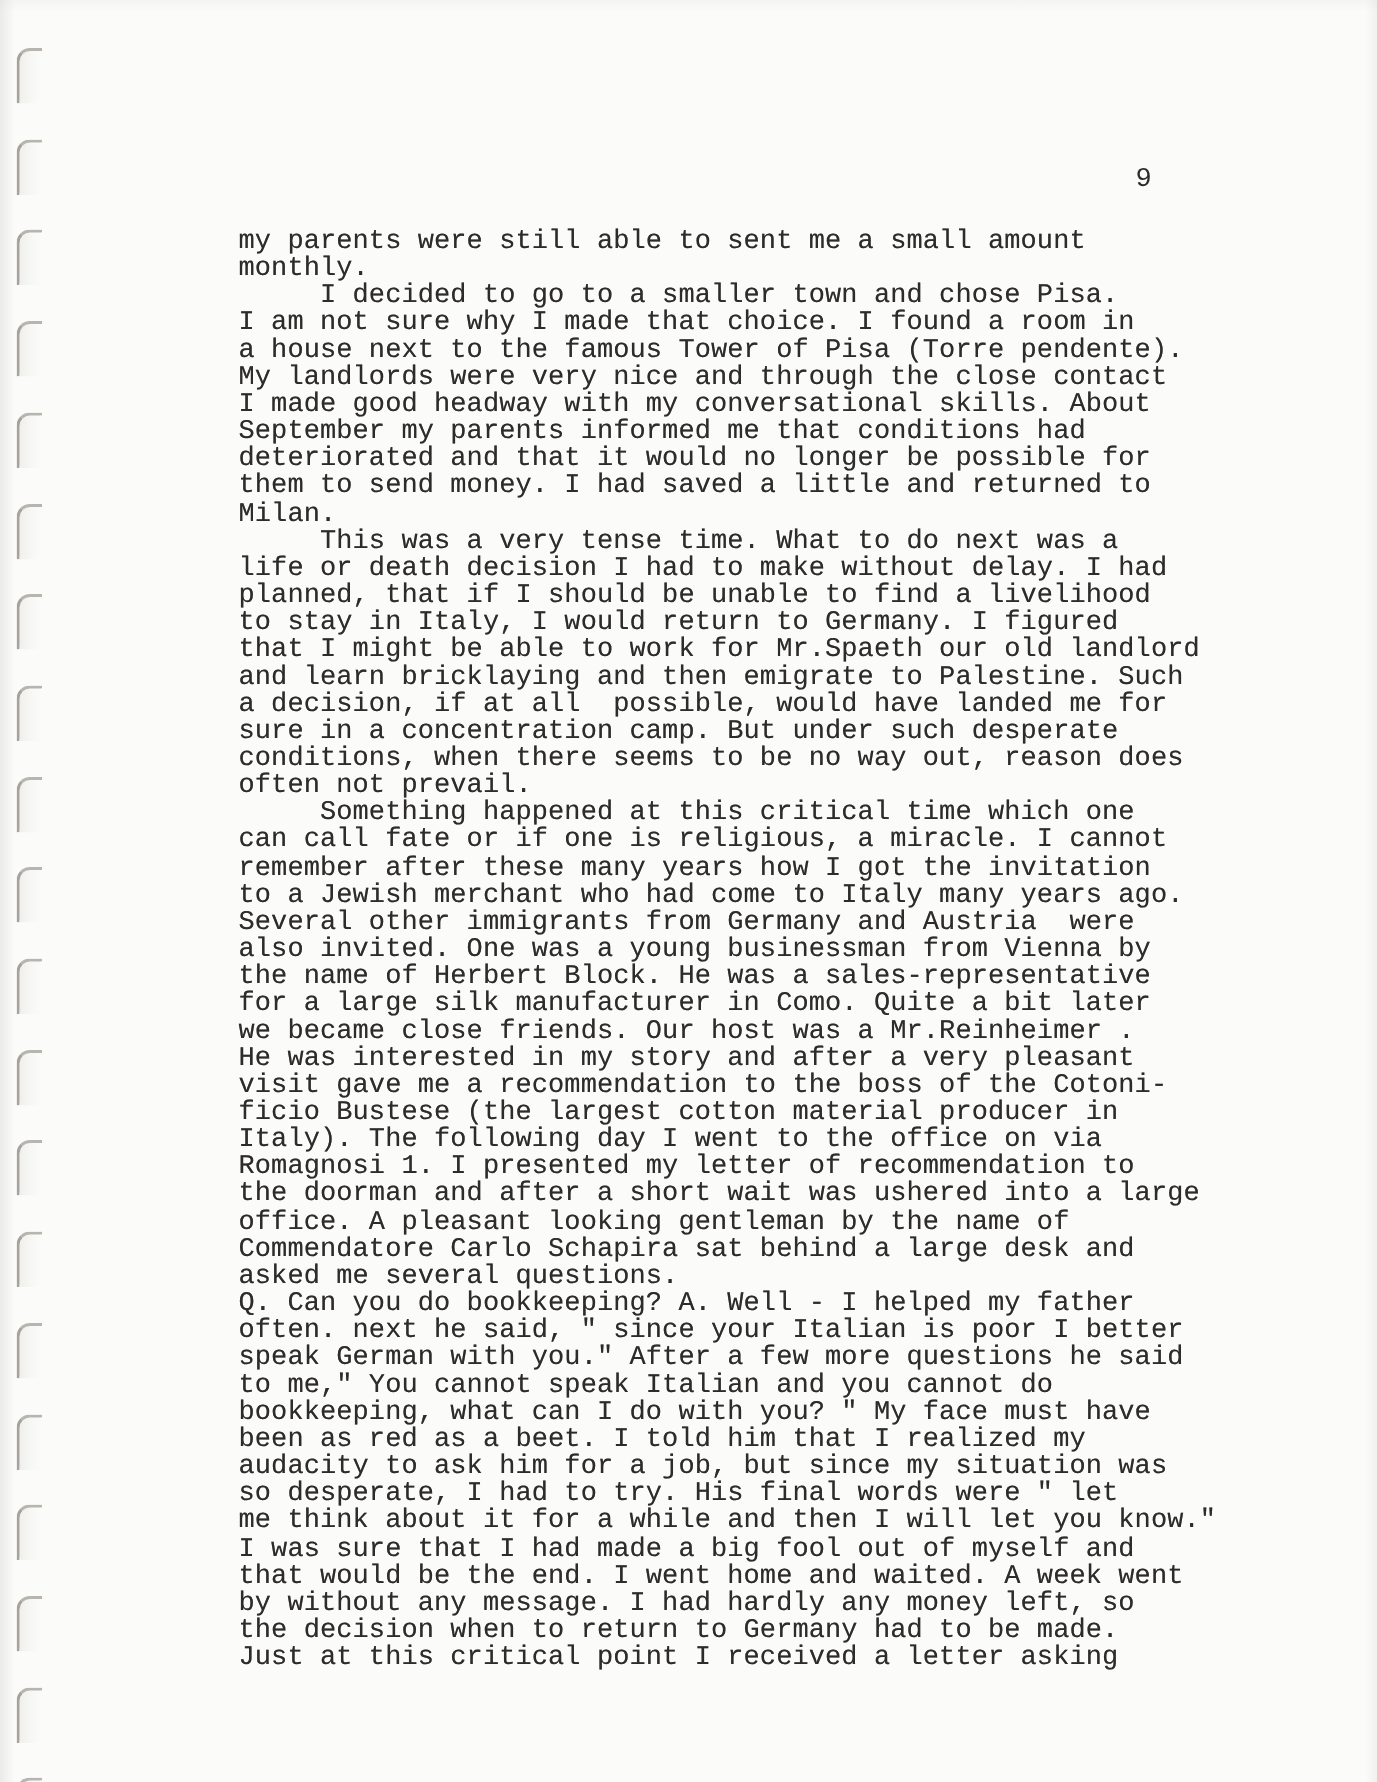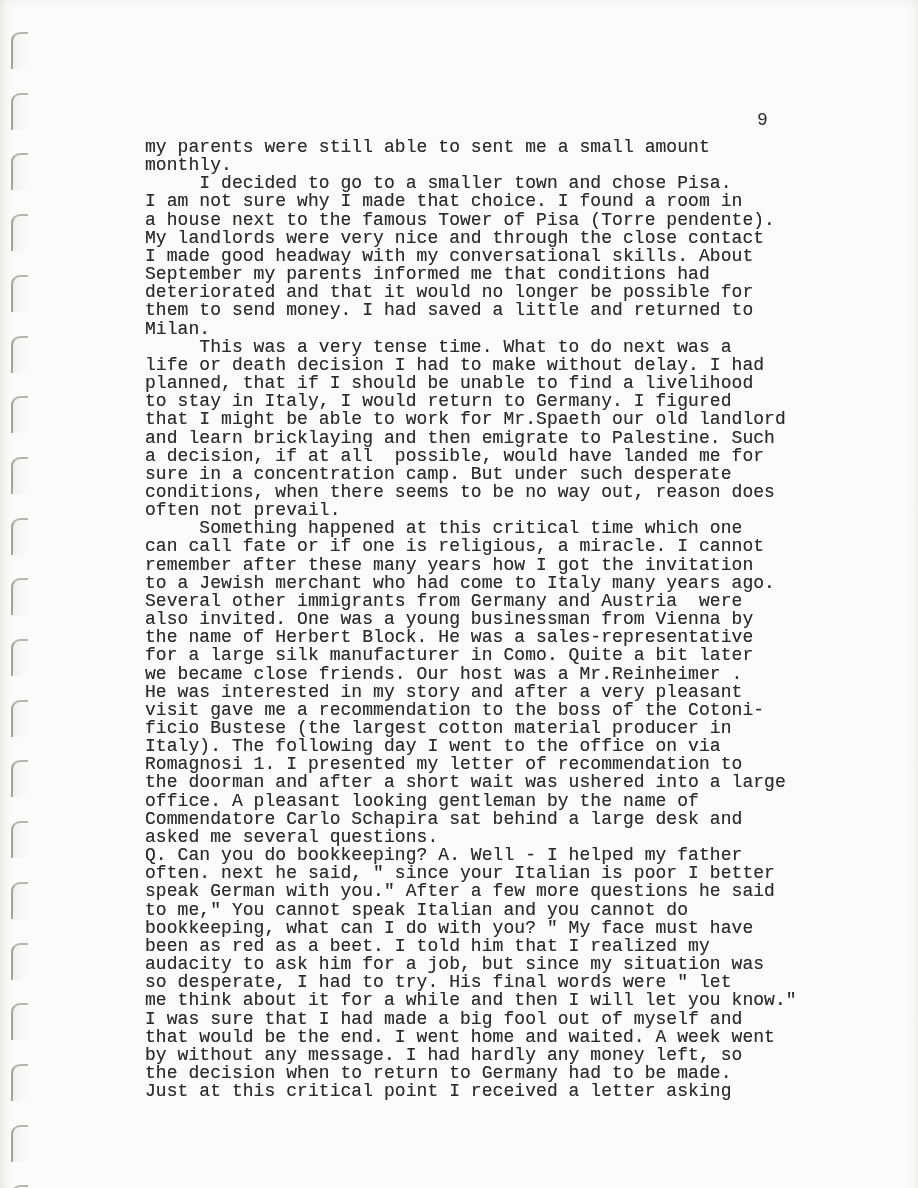--- a/index.html
+++ b/index.html
@@ -41,21 +41,21 @@
     top: 111px;
     left: 757px;
     font-size: 18px;
     line-height: 18px;
     color: #2e2c2a;
   }
   .body-text {
     position: absolute;
     top: 136px;
     left: 143px;
-    margin: 2px;
+    margin: 16px;
     font-family: "Liberation Mono", "DejaVu Sans Mono", monospace;
     font-size: 18px;
     line-height: 18.15px;
     color: #2e2c2a;
     white-space: pre;
     letter-spacing: 0.06px;
     text-shadow: 0 0 0.4px rgba(46,44,42,0.55);
   }
 </style>
 </head>

